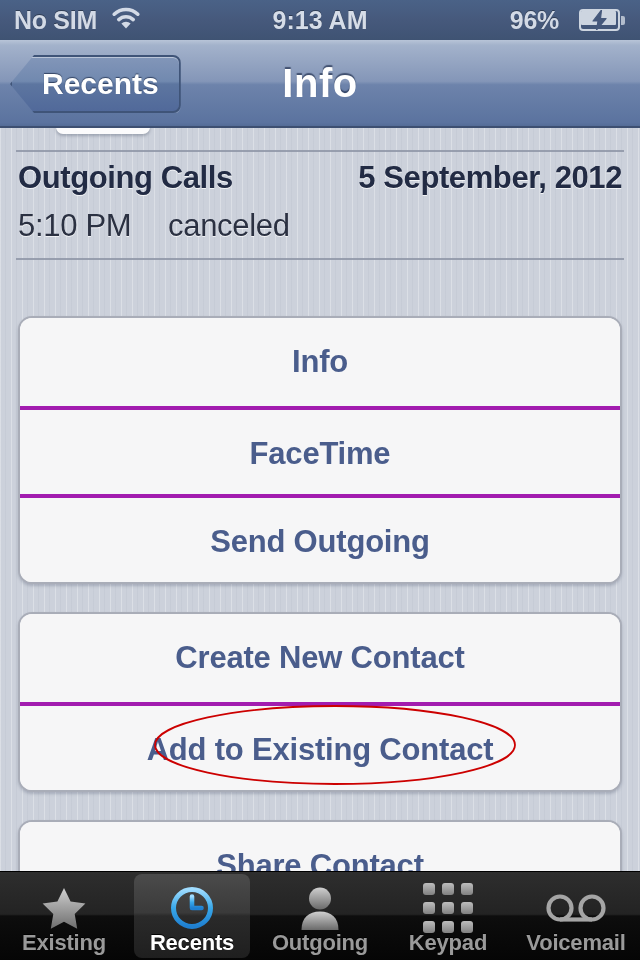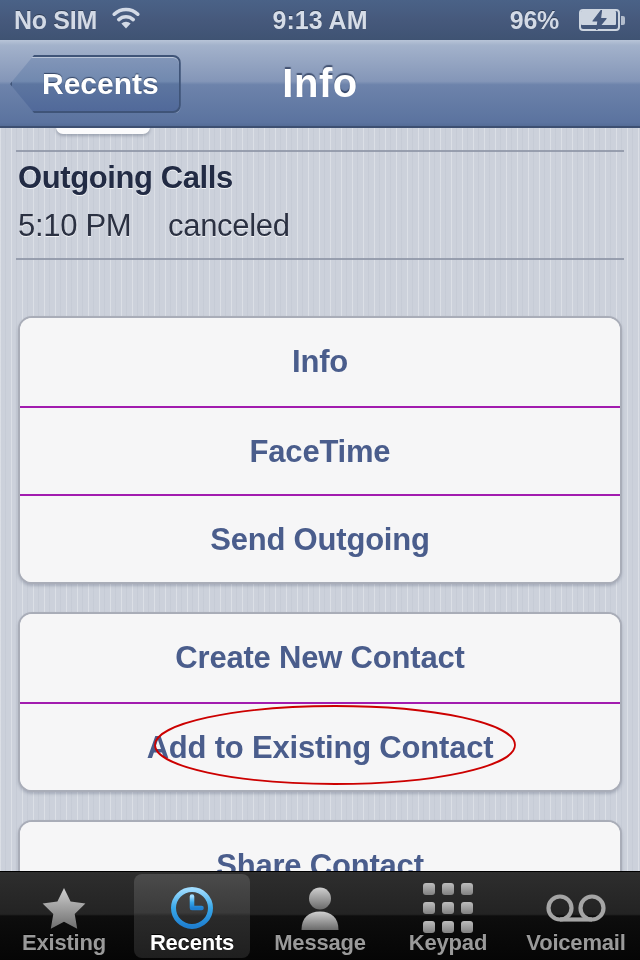--- a/index.html
+++ b/index.html
@@ -231,21 +231,21 @@
     overflow: hidden;
   }
   .row {
     height: 88px;
     line-height: 88px;
     text-align: center;
     color: #4a5d8c;
     font-size: 31px;
     font-weight: bold;
     letter-spacing: -0.2px;
-    border-top: 2px solid #a21caf;
+    border-top: 4px solid #a21caf;
     background: #f6f6f7;
     box-sizing: border-box;
     white-space: nowrap;
     overflow: hidden;
   }
   .row:first-child { border-top: none; }
 
   
   .annotation {
     position: absolute;
@@ -362,20 +362,21 @@
   </div>
 
   <div class="content">
 
     <div class="scrolled-card"></div>
 
     <div class="section-divider" style="top:22px;"></div>
 
     <div class="call-header">
       <span>Outgoing Calls</span>
+      <span>5 September, 2012</span>
     </div>
 
     <div class="call-detail">
       <span class="time">5:10 PM</span>
       <span>canceled</span>
     </div>
 
     <div class="section-divider" style="top:130px;"></div>
 
     <div class="group" style="top:188px;">
@@ -440,21 +441,21 @@
           <defs>
             <linearGradient id="gPer" x1="0" y1="0" x2="0" y2="1">
               <stop offset="0%" stop-color="#cfcfcf"></stop>
               <stop offset="100%" stop-color="#6a6a6a"></stop>
             </linearGradient>
           </defs>
           <circle cx="21" cy="12.5" r="11" fill="url(#gPer)"></circle>
           <path d="M21 25.5 C 9.5 25.5 2.5 32 2.5 44 L 39.5 44 C 39.5 32 32.5 25.5 21 25.5 Z" fill="url(#gPer)"></path>
         </svg>
       </span>
-      <span class="tab-label">Message</span>
+      <span class="tab-label">Outgoing</span>
     </div>
 
     <div class="tab">
       <span class="tab-icon">
         <span class="keypad-grid">
           <i></i>
             <i></i>
             <i></i>
             <i></i>
             <i></i>

